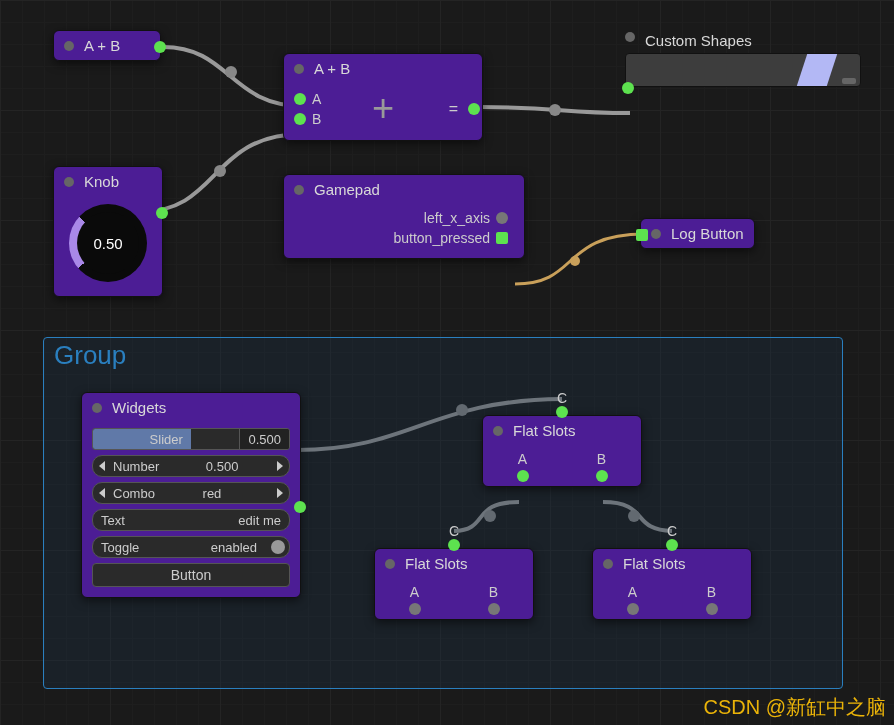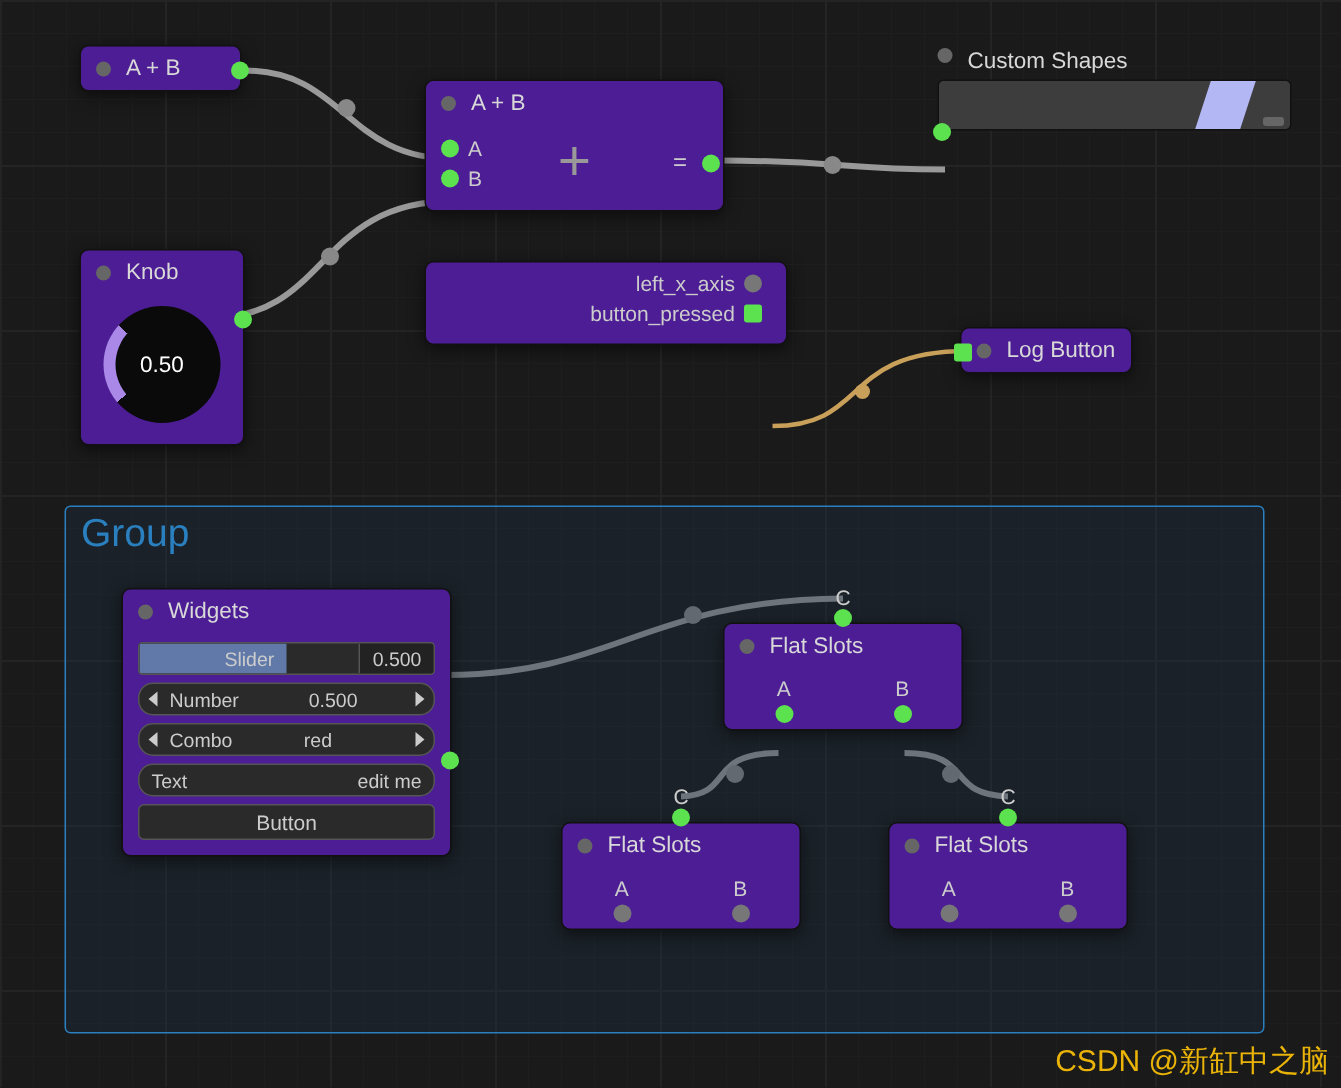--- a/index.html
+++ b/index.html
@@ -114,20 +114,24 @@
       <div class="knob-ring"></div>
       <div class="knob-core">
           <span>0.50</span>
         </div>
     </div>
   </div>
   <div class="pt-out" style="right:-6px;top:40px"></div>
 </div>
 
 <div class="node" style="left:283px;top:174px;width:242px">
+  <div class="nhead">
+      <span class="hdot"></span>
+      <span>Gamepad</span>
+    </div>
   <div style="padding:4px 2px 10px">
     <div class="port-row rt">
         <span>left_x_axis</span>
         <span class="pt grey"></span>
       </div>
     <div class="port-row rt">
         <span>button_pressed</span>
         <span class="pt sq"></span>
       </div>
   </div>
@@ -176,20 +180,25 @@
       <div class="widget-row">
         <span class="arrow l"></span>
         <span class="wl">Combo</span>
         <span class="wv" style="margin-left:auto;margin-right:16px">red</span>
         <span class="arrow r"></span>
       </div>
       <div class="widget-row">
         <span class="wl">Text</span>
         <span class="wv">edit me</span>
       </div>
+      <div class="widget-row">
+        <span class="wl">Toggle</span>
+        <span class="wv" style="margin-right:0">enabled</span>
+        <span class="toggle-dot"></span>
+      </div>
       <div class="btn-row"><span>Button</span></div>
     </div>
     <div class="pt-out" style="right:-6px;top:108px"></div>
   </div>
 
   <div class="node flat-node" style="left:438px;top:77px">
     <div class="flat-top">
         <span style="font-size:14px;color:#ccc">C</span>
         <span class="pt"></span>
       </div>

